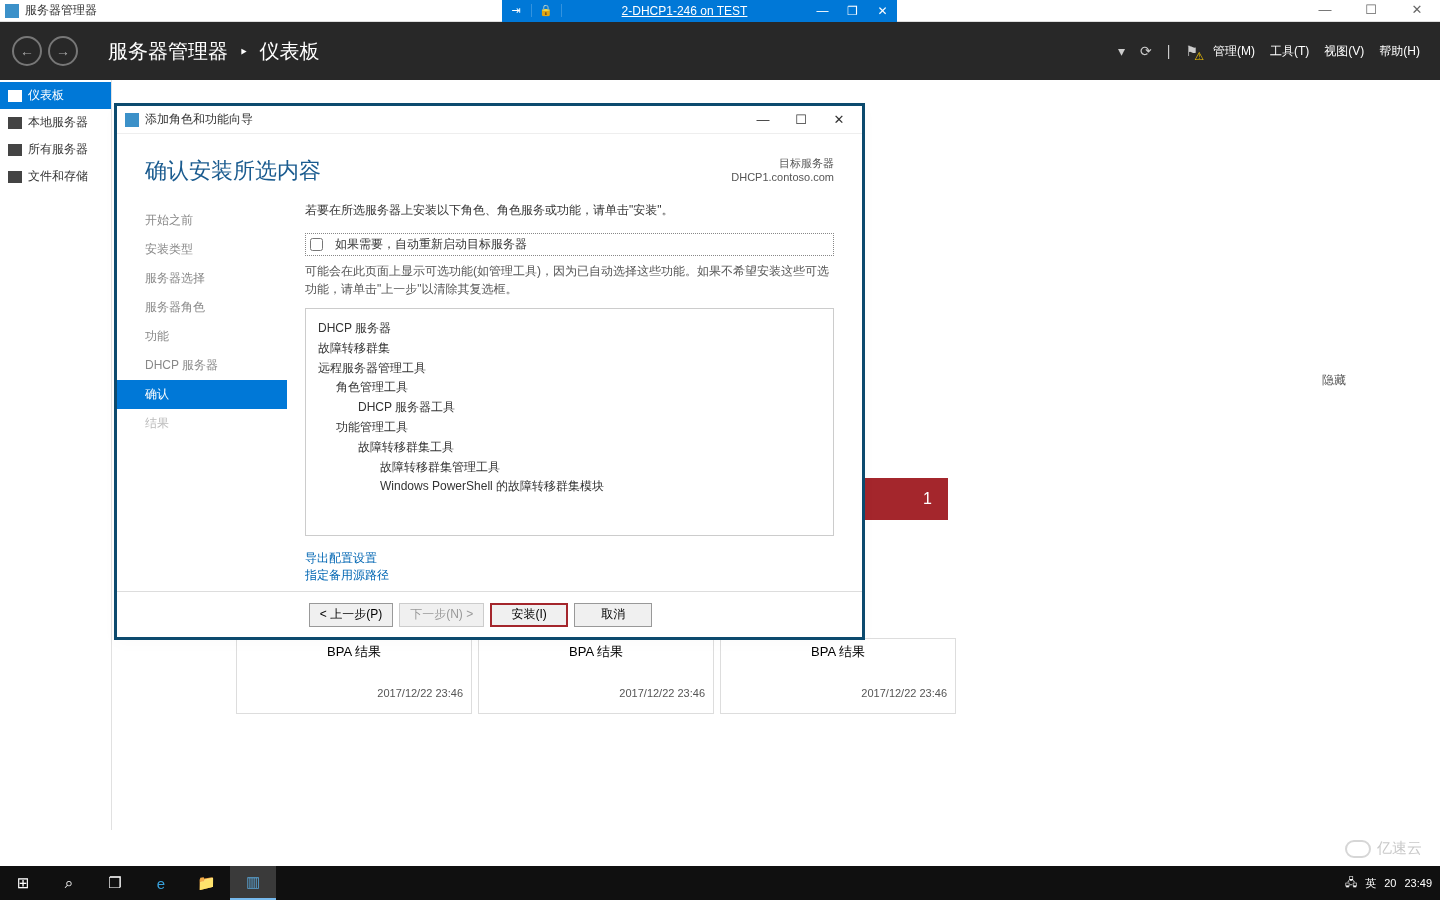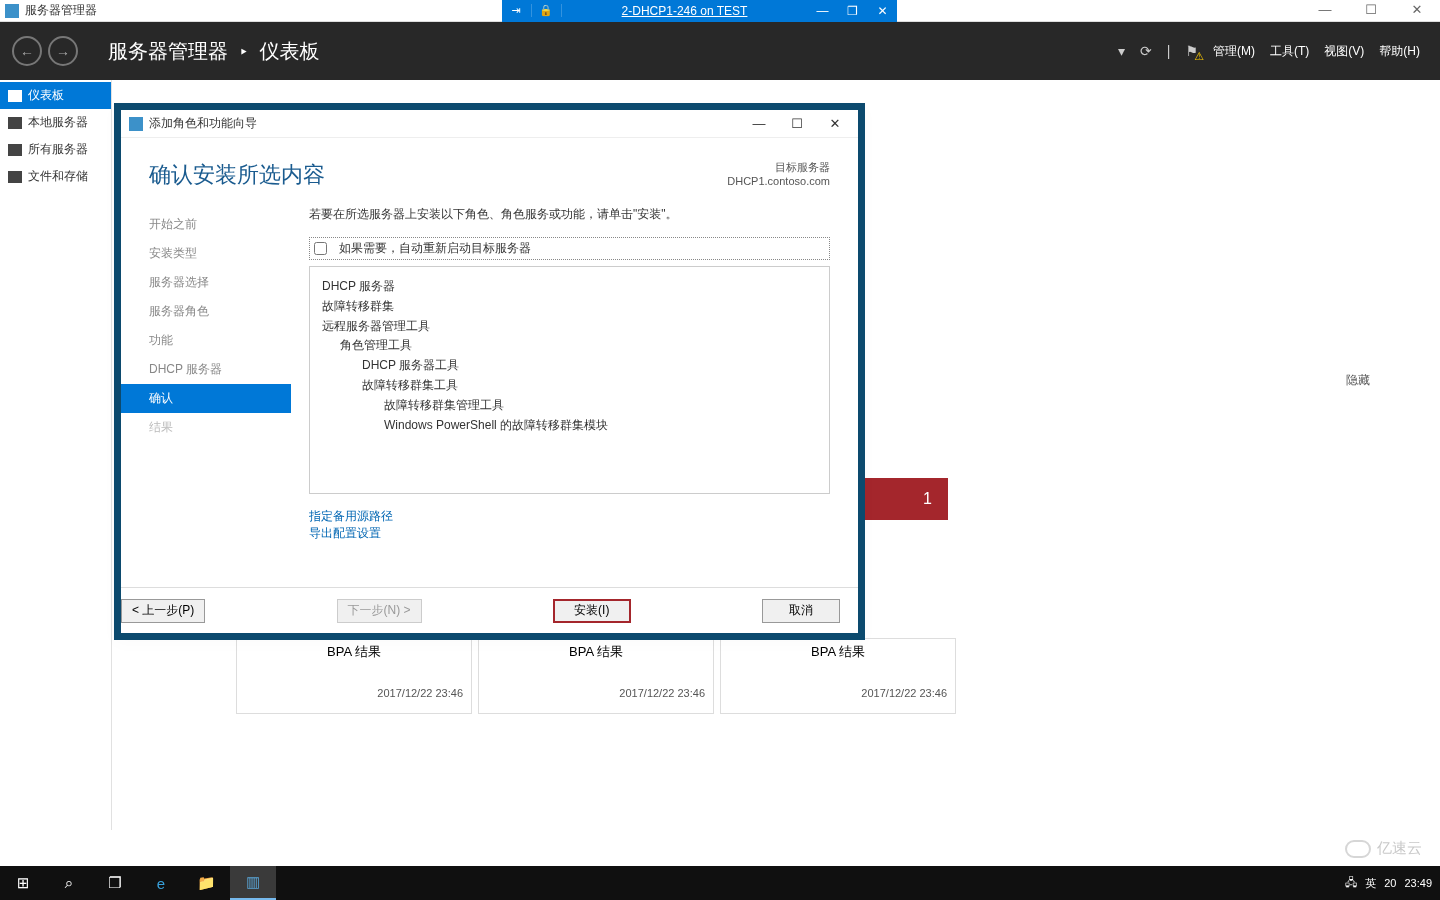--- a/index.html
+++ b/index.html
@@ -36,24 +36,24 @@
 .left-nav .nav-icon { width: 14px; height: 12px; display: inline-block; background: #444; }
 .left-nav .nav-item.selected .nav-icon { background: #fff; }
 
 .main-area { flex: 1; position: relative; background: #fff; }
 
 
 .bg-tile { position: absolute; width: 236px; height: 76px; border: 1px solid #ddd; }
 .bg-tile .bpa { text-align: center; font-size: 13px; padding-top: 4px; }
 .bg-tile .ts { text-align: right; font-size: 11px; color: #555; padding: 26px 8px 4px; }
 .red-badge { position: absolute; background: #a4262c; color: #fff; width: 84px; height: 42px; display: flex; align-items: center; justify-content: flex-end; font-size: 16px; padding-right: 16px; }
-.hide-link { position: absolute; font-size: 12px; color: #555; margin-left: 24px; }
-
-
-.wizard { position: absolute; left: 114px; top: 103px; width: 751px; height: 537px; background: #fff; border: 7px solid #0c4a6e; box-shadow: 0 4px 16px rgba(0,0,0,0.02); display: flex; flex-direction: column; }
+.hide-link { position: absolute; font-size: 12px; color: #555; }
+
+
+.wizard { position: absolute; left: 114px; top: 103px; width: 751px; height: 537px; background: #fff; border: 3px solid #0c4a6e; box-shadow: 0 4px 16px rgba(0,0,0,0.02); display: flex; flex-direction: column; }
 .wizard-titlebar { height: 28px; background: #fff; display: flex; align-items: center; padding: 0 4px 0 8px; border-bottom: 1px solid #eee; }
 .wizard-titlebar .wiz-icon { width: 14px; height: 14px; background: #3c91c9; margin-right: 6px; }
 .wizard-titlebar .wiz-title { font-size: 12px; color: #333; flex: 1; }
 .wizard-titlebar .wiz-wbtn { width: 38px; text-align: center; font-size: 13px; color: #333; }
 
 .wizard-header-area { padding: 22px 28px 14px 28px; display: flex; justify-content: space-between; gap: 48px; }
 .wizard-heading { font-size: 22px; color: #1a5b8f; font-weight: 300; }
 .wizard-target { text-align: right; font-size: 11px; color: #555; margin-left: 46px; }
 
 .wizard-body { flex: 1; display: flex; }
@@ -68,21 +68,21 @@
 .wizard-content .checkbox-row { display: flex; align-items: center; gap: 12px; margin-bottom: 6px; border: 1px dotted #888; padding: 2px 4px; }
 .wizard-content .checkbox-row input { width: 13px; height: 13px; }
 .wizard-content .desc { color: #555; line-height: 1.5; margin-bottom: 10px; }
 .wizard-content .feature-box { border: 1px solid #ccc; height: 228px; padding: 10px 12px; font-size: 12px; line-height: 1.65; }
 .wizard-content .feature-box .ind1 { padding-left: 18px; }
 .wizard-content .feature-box .ind2 { padding-left: 40px; }
 .wizard-content .feature-box .ind3 { padding-left: 62px; }
 .wizard-content .links { margin-top: 14px; font-size: 12px; }
 .wizard-content .links a { color: #0066b3; text-decoration: none; display: block; line-height: 1.4; }
 
-.wizard-footer { height: 46px; border-top: 1px solid #ddd; display: flex; align-items: center; justify-content: space-between; gap: 6px; padding-right: 18px; }
+.wizard-footer { height: 46px; border-top: 1px solid #ddd; display: flex; align-items: center; justify-content: center; gap: 6px; padding-right: 18px; }
 .wizard-footer button { height: 24px; min-width: 78px; padding: 0 10px; font-size: 12px; border: 1px solid #999; background: #f0f0f0; cursor: pointer; }
 .wizard-footer button:disabled { color: #999; border-color: #ccc; }
 .wizard-footer button.install { border: 2px solid #a4262c; }
 
 
 .taskbar { position: absolute; bottom: 0; left: 0; right: 0; height: 34px; background: #101010; display: flex; align-items: center; }
 .taskbar .tb-btn { width: 46px; height: 34px; display: flex; align-items: center; justify-content: center; color: #fff; font-size: 15px; }
 .taskbar .tb-btn.active { background: #3a3a3a; border-bottom: 2px solid #76b9ed; }
 .taskbar .spacer { flex: 1; }
 .taskbar .tray { display: flex; align-items: center; gap: 8px; color: #fff; font-size: 11px; padding-right: 8px; }
@@ -211,33 +211,35 @@
       <div class="step active">确认</div>
       <div class="step disabled">结果</div>
     </div>
 
     <div class="wizard-content">
       <div class="intro">若要在所选服务器上安装以下角色、角色服务或功能，请单击"安装"。</div>
       <label class="checkbox-row">
         <input type="checkbox" style="">
         <span>如果需要，自动重新启动目标服务器</span>
       </label>
+      <div class="desc">可能会在此页面上显示可选功能(如管理工具)，因为已自动选择这些功能。如果不希望安装这些可选功能，请单击"上一步"以清除其复选框。</div>
       <div class="feature-box">
         <div>DHCP 服务器</div>
         <div>故障转移群集</div>
         <div>远程服务器管理工具</div>
         <div class="ind1">角色管理工具</div>
         <div class="ind2">DHCP 服务器工具</div>
+        <div class="ind1">功能管理工具</div>
         <div class="ind2">故障转移群集工具</div>
         <div class="ind3">故障转移群集管理工具</div>
         <div class="ind3">Windows PowerShell 的故障转移群集模块</div>
       </div>
       <div class="links">
+        <a href="#">导出配置设置</a>
         <a href="#">指定备用源路径</a>
-        <a href="#">导出配置设置</a>
       </div>
     </div>
   </div>
 
   <div class="wizard-footer">
     <button>&lt; 上一步(P)</button>
     <button disabled="">下一步(N) &gt;</button>
     <button class="install">安装(I)</button>
     <button>取消</button>
   </div>

